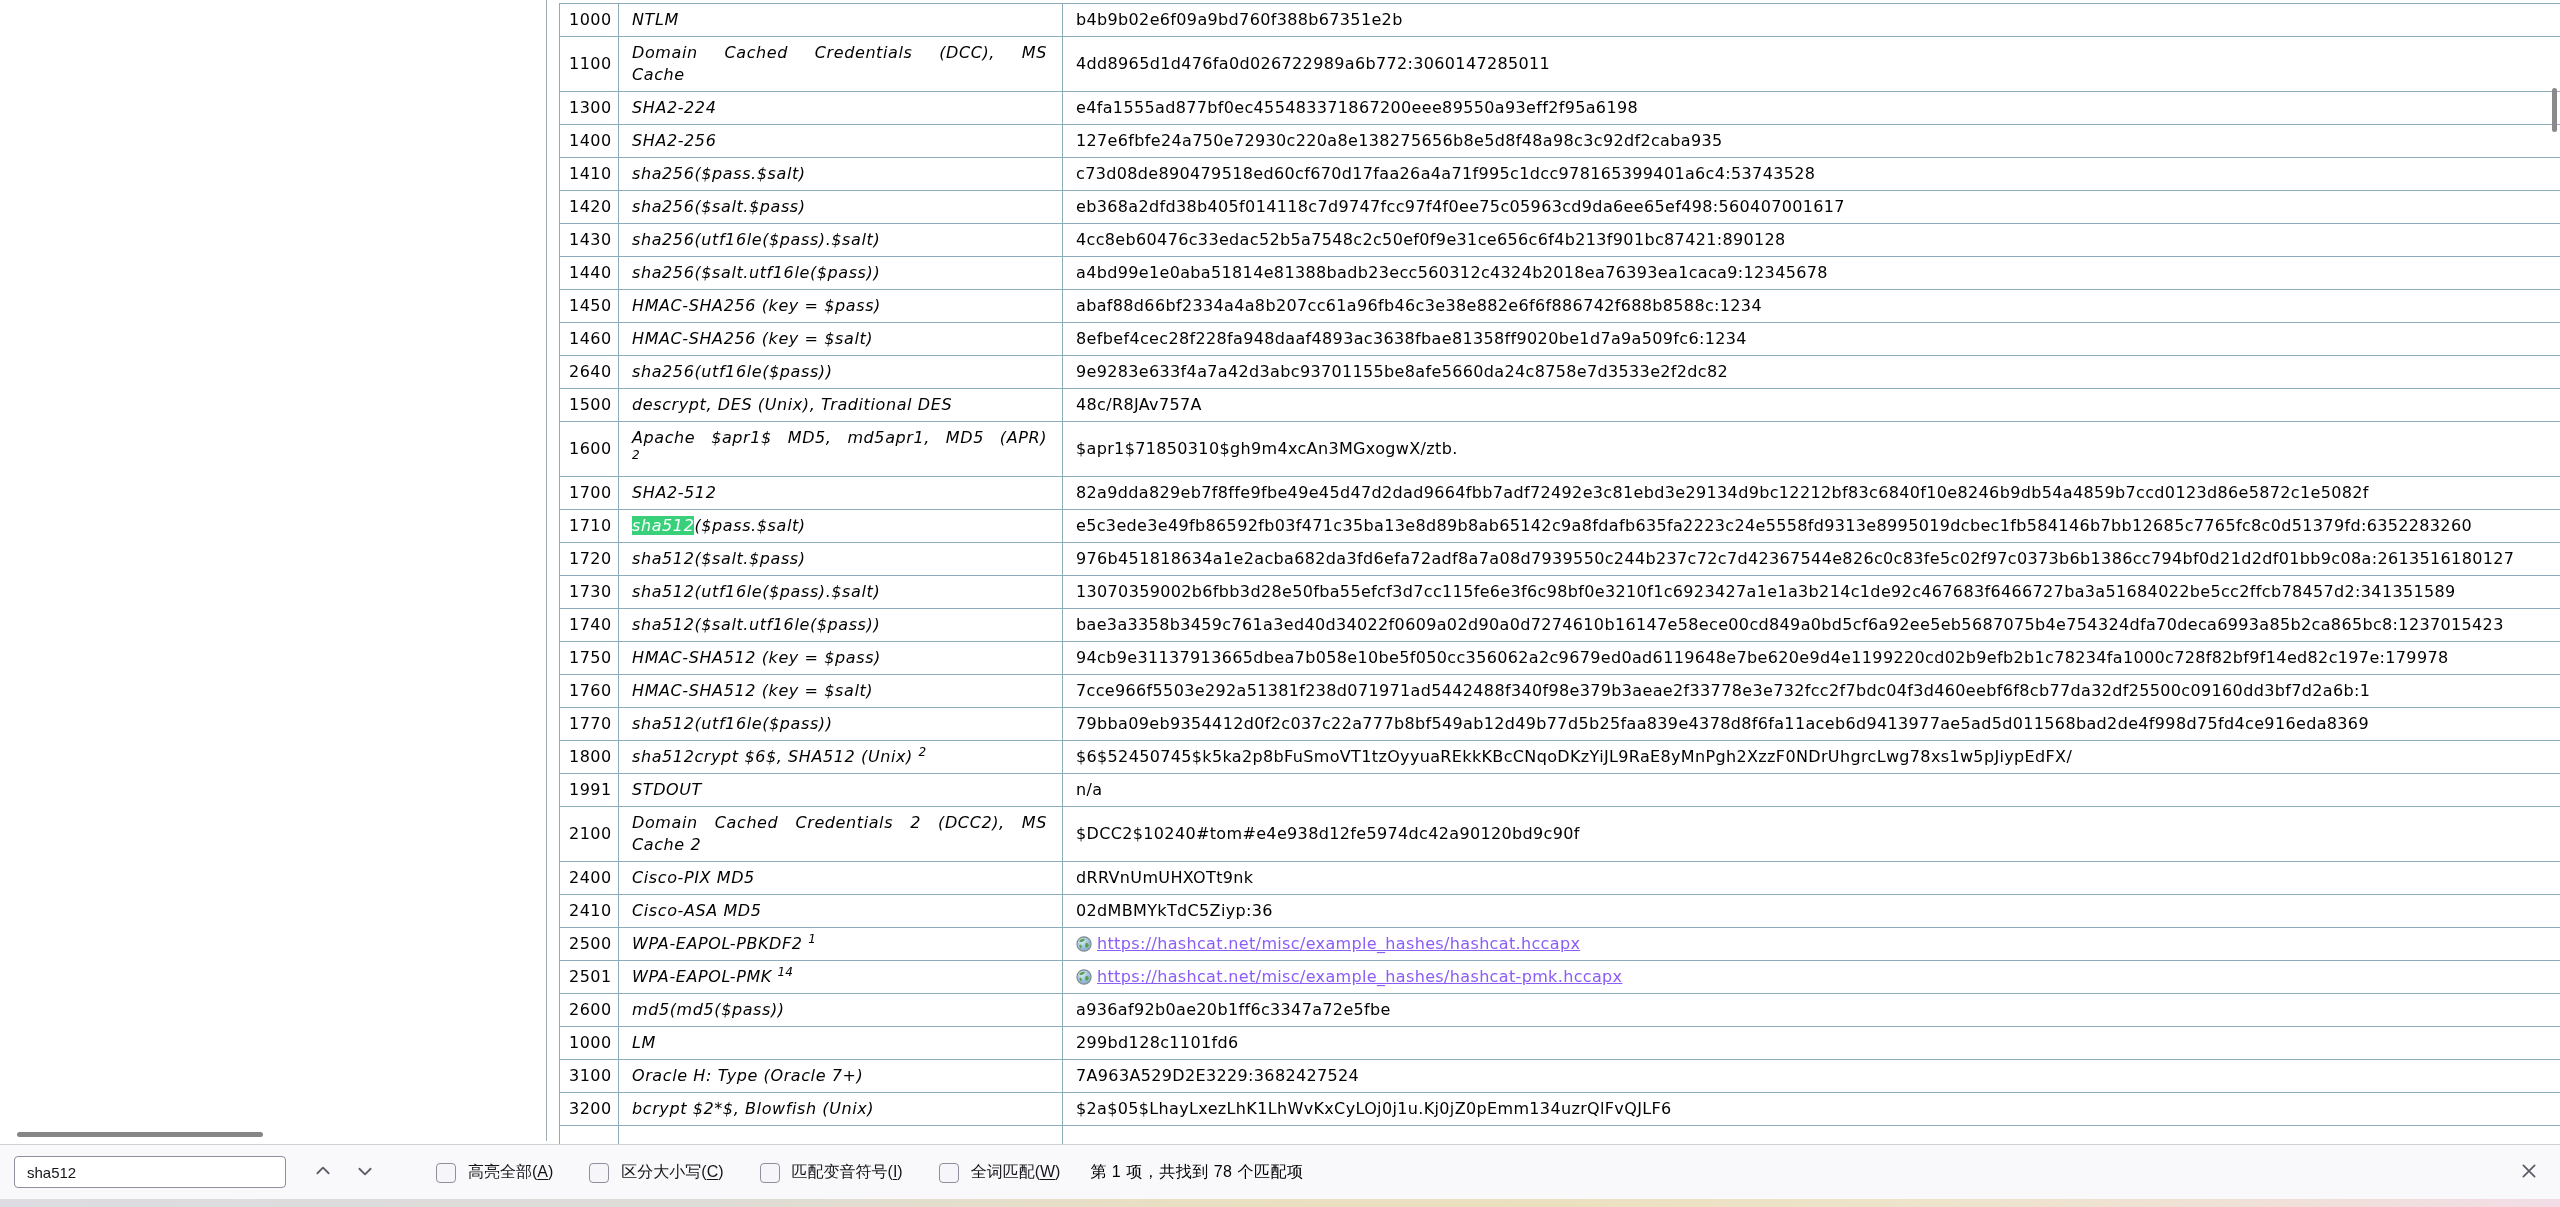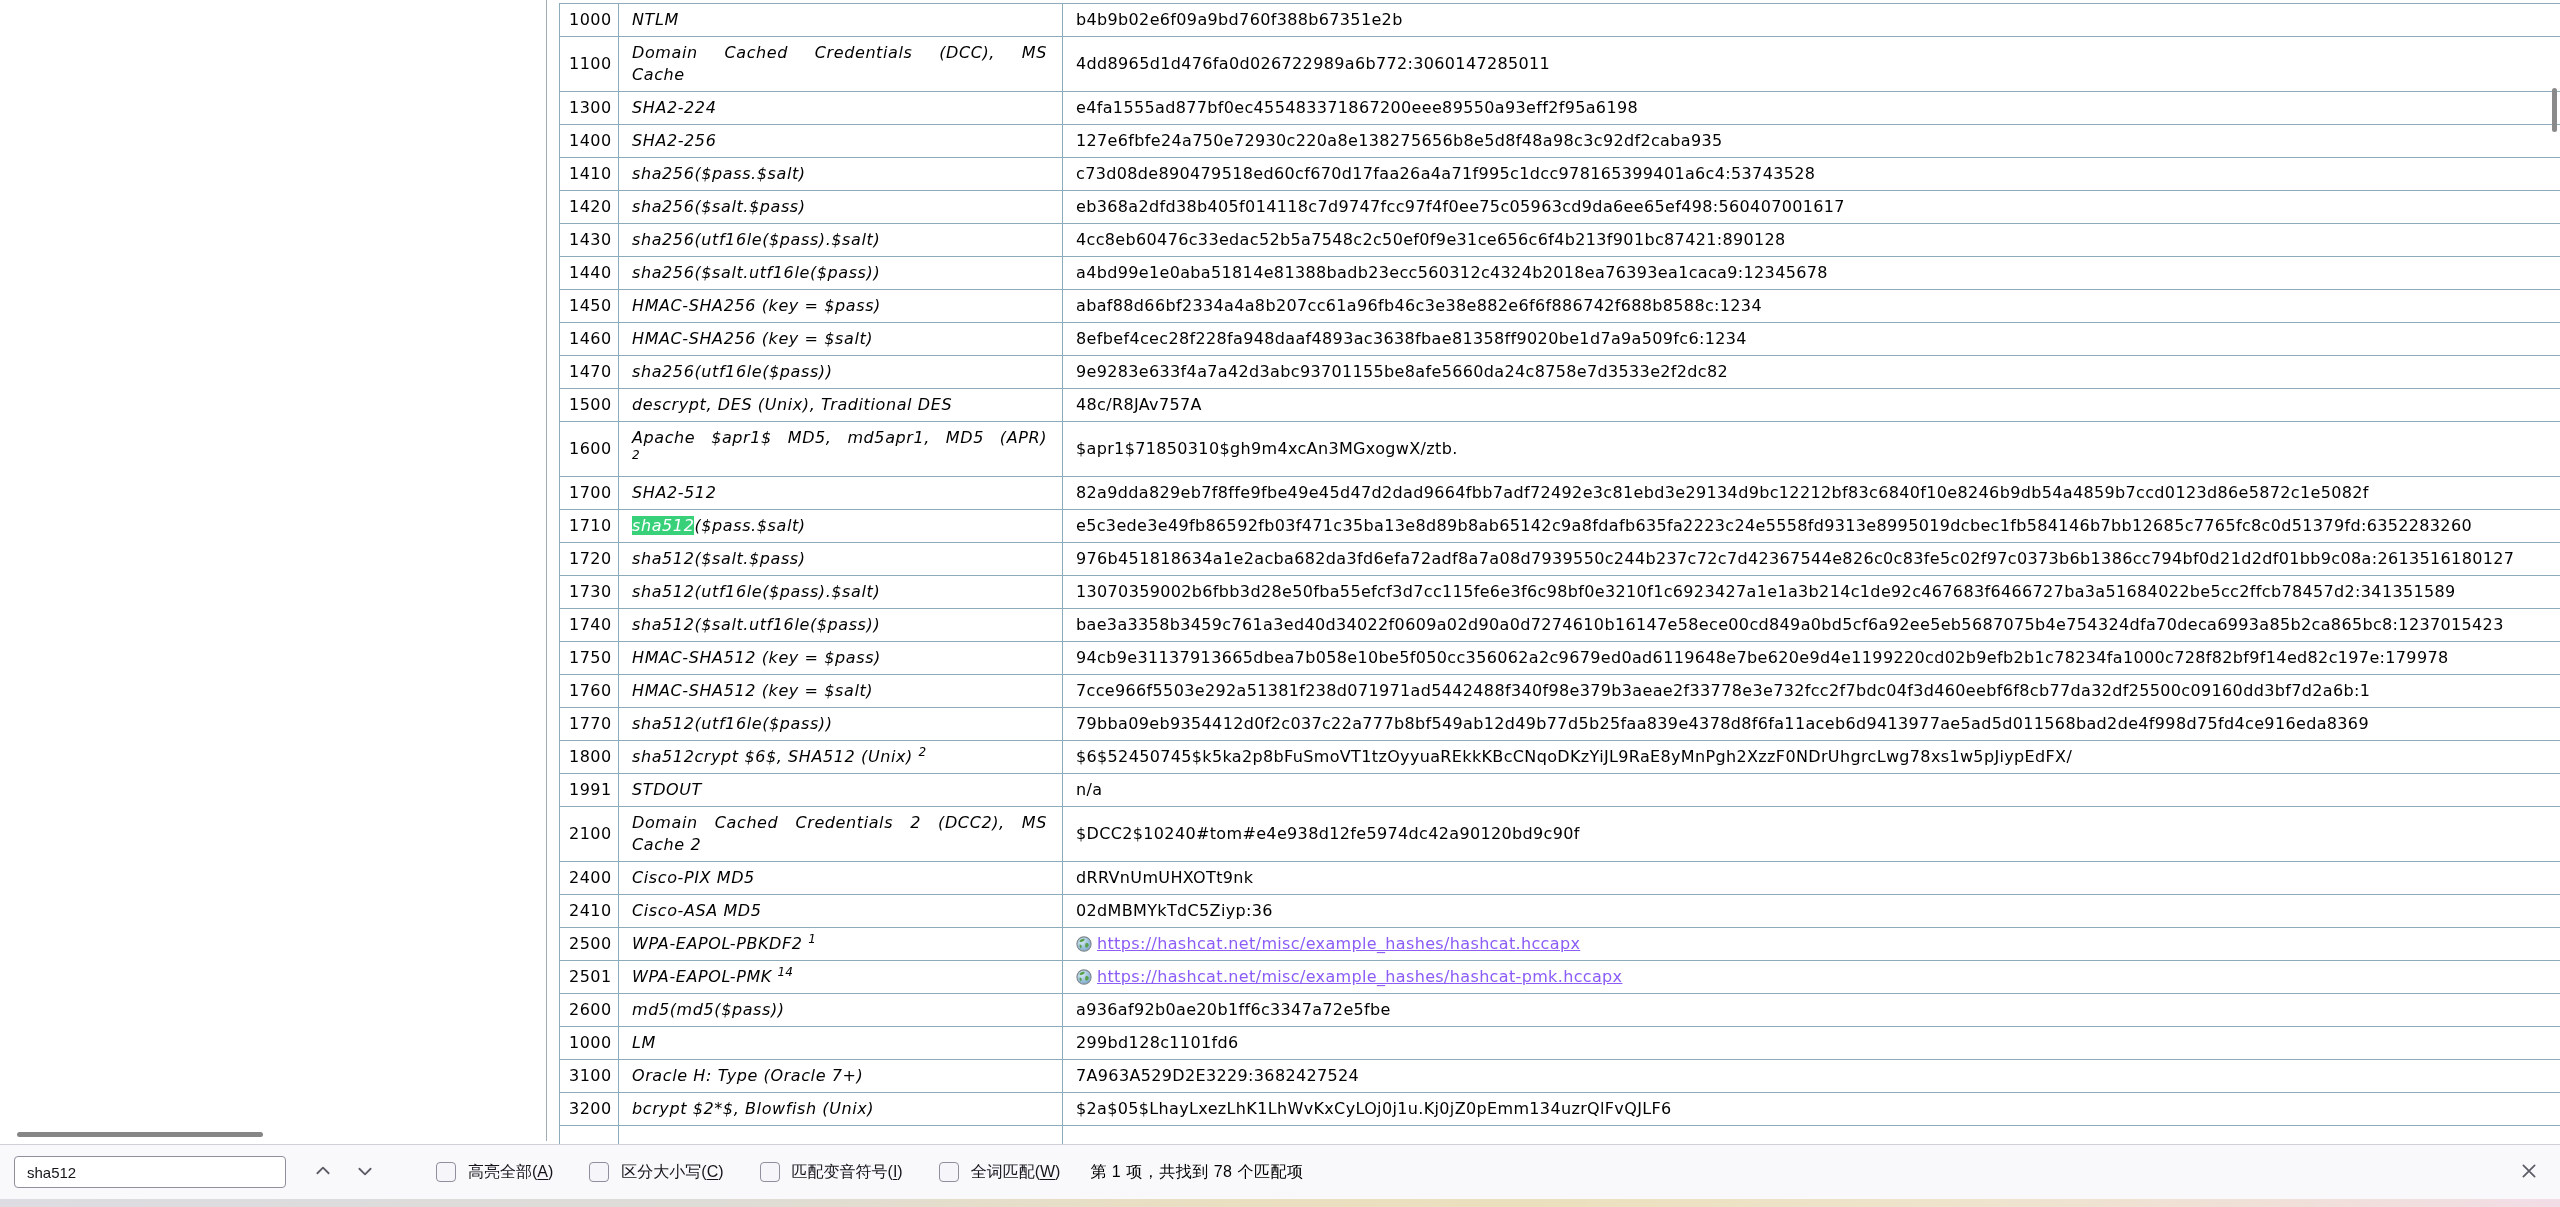--- a/index.html
+++ b/index.html
@@ -31,21 +31,21 @@
   .findbar{position:absolute;left:0;top:1144px;width:2560px;height:55px;background:#f9f9fb;
            border-top:1px solid #d0d0d7;display:flex;align-items:center;box-sizing:border-box;
            font-family:"Liberation Sans","DejaVu Sans",sans-serif;}
   .find-input{margin-left:14px;width:272px;height:32px;box-sizing:border-box;border:1px solid #8f8f9d;
               border-radius:4px;font-size:15px;padding:0 12px;color:#15141a;background:#fff;outline:none;
               font-family:"Liberation Sans","DejaVu Sans",sans-serif;}
   .nav-btn{width:34px;height:32px;display:flex;align-items:center;justify-content:center;
            background:transparent;border:none;padding:0;cursor:pointer;}
   .nav-btn.prev{margin-left:20px;}
   .nav-btn.next{margin-left:8px;}
-  .cb-group{display:flex;align-items:center;margin-left:36px;font-size:16px;color:#15141a;cursor:default;}
+  .cb-group{display:flex;align-items:flex-end;margin-left:36px;font-size:16px;color:#15141a;cursor:default;}
   .cb-group.first{margin-left:54px;}
   .cb-box{width:20px;height:20px;box-sizing:border-box;border:1px solid #8f8f9d;border-radius:4px;
           background:#f6f6fa;margin-right:12px;flex:0 0 auto;}
   .cb-label u{text-underline-offset:2px;}
   .find-status{margin-left:30px;font-size:16px;color:#000000;letter-spacing:0.5px;}
   .close-btn{margin-left:auto;margin-right:14px;width:34px;height:32px;display:flex;align-items:center;
              justify-content:center;background:transparent;border:none;padding:0;cursor:pointer;}
 
   
   .bottom-strip{position:absolute;left:0;top:1199px;width:2560px;height:8px;
@@ -129,21 +129,21 @@
           <td class="c-hash">abaf88d66bf2334a4a8b207cc61a96fb46c3e38e882e6f6f886742f688b8588c:1234</td>
         </tr>
         <tr>
           <td class="c-mode">1460</td>
           <td class="c-name">
             <div>HMAC-SHA256 (key = $salt)</div>
           </td>
           <td class="c-hash">8efbef4cec28f228fa948daaf4893ac3638fbae81358ff9020be1d7a9a509fc6:1234</td>
         </tr>
         <tr>
-          <td class="c-mode">1470</td>
+          <td class="c-mode">2640</td>
           <td class="c-name">
             <div>sha256(utf16le($pass))</div>
           </td>
           <td class="c-hash">9e9283e633f4a7a42d3abc93701155be8afe5660da24c8758e7d3533e2f2dc82</td>
         </tr>
         <tr>
           <td class="c-mode">1500</td>
           <td class="c-name">
             <div>descrypt, DES (Unix), Traditional DES</div>
           </td>

